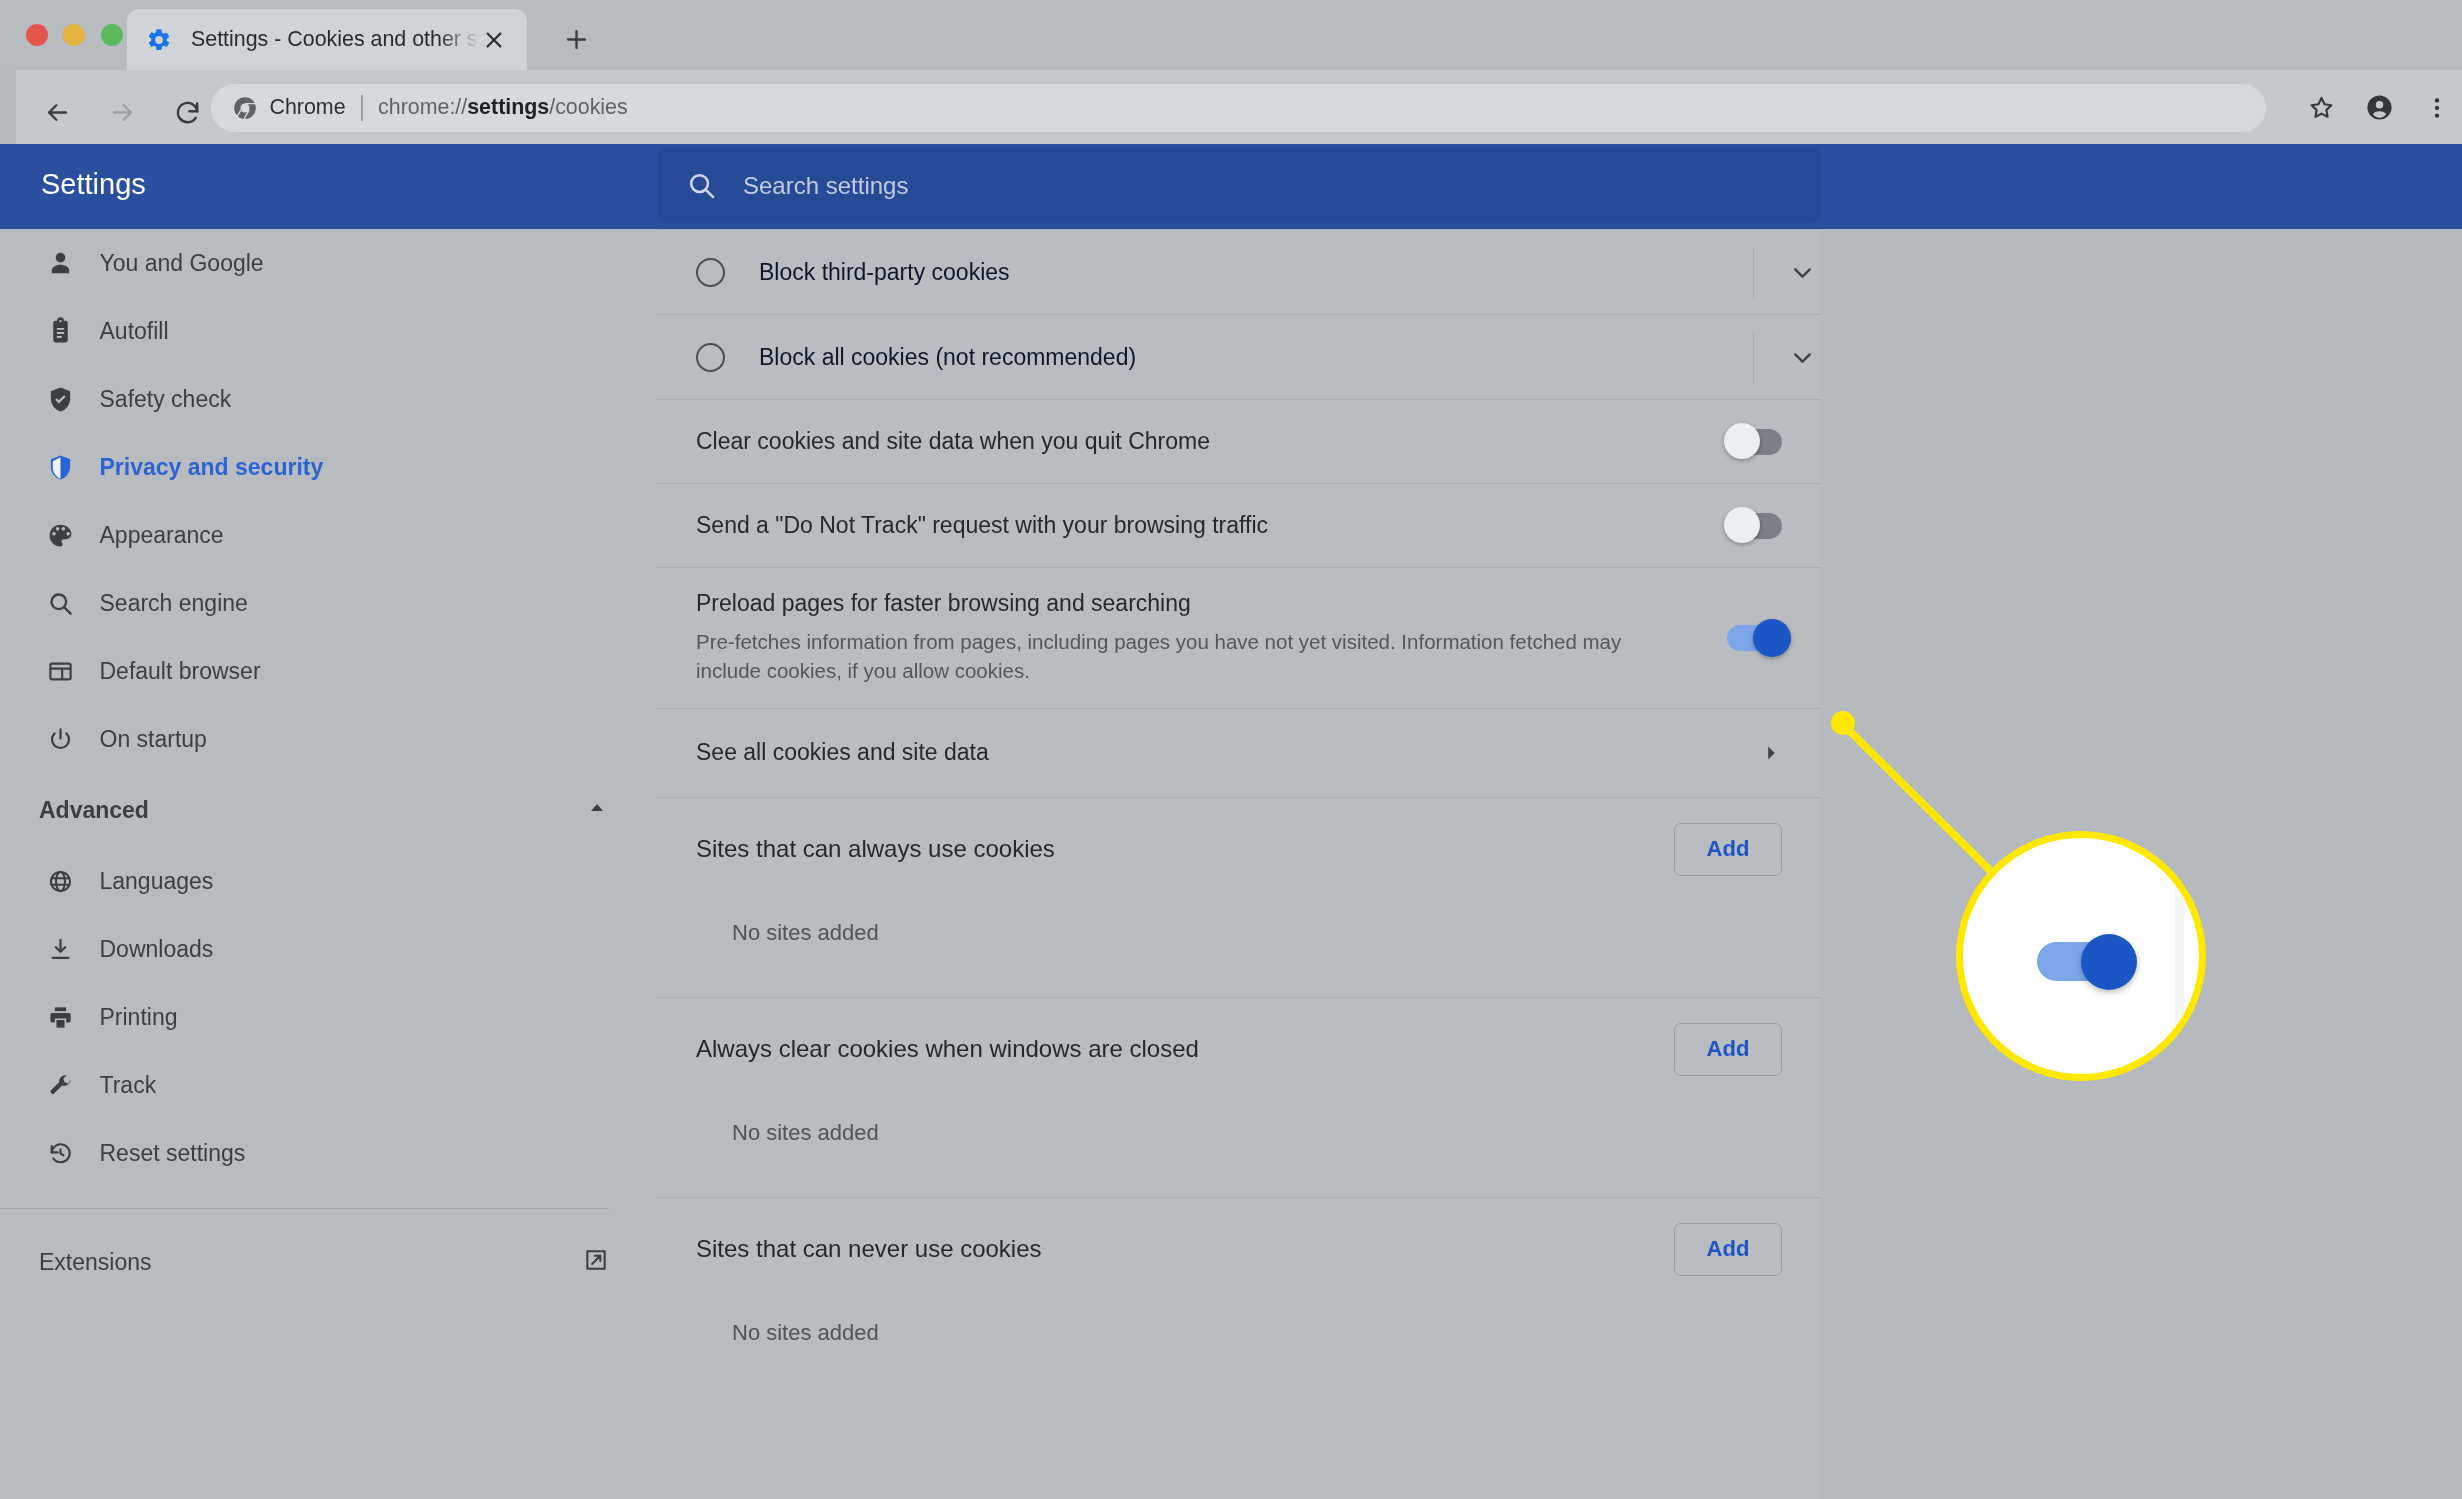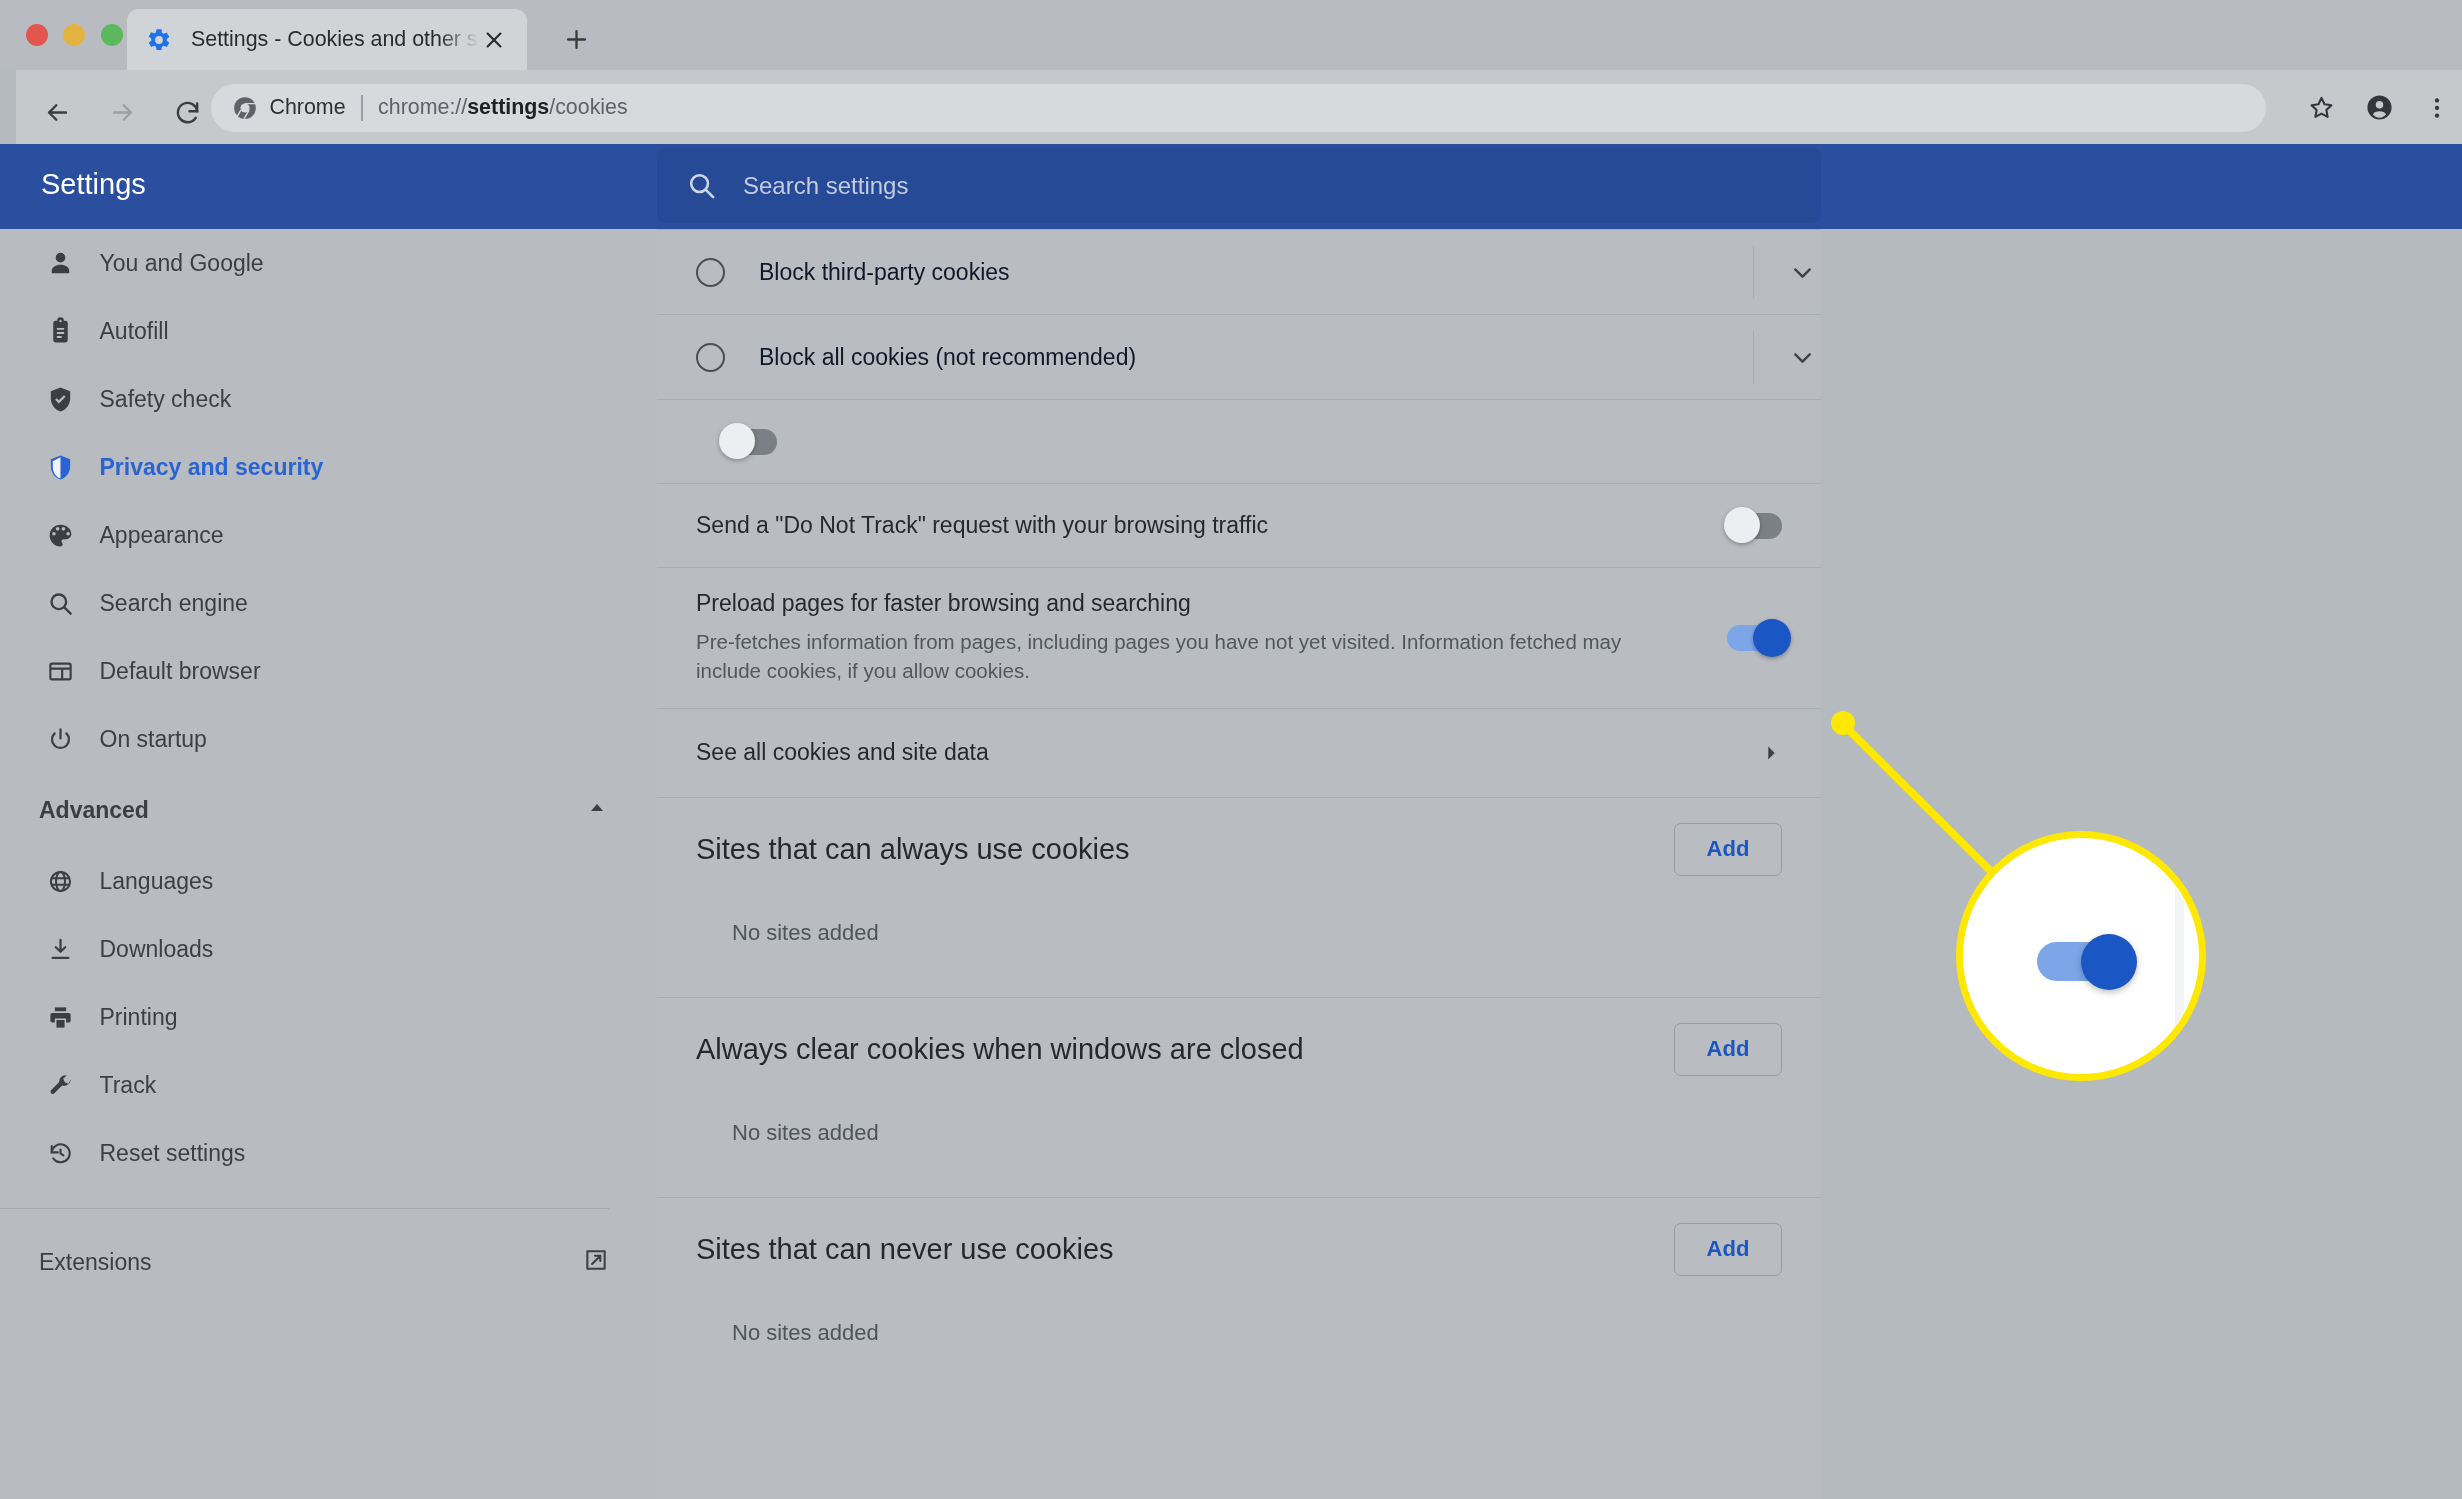--- a/index.html
+++ b/index.html
@@ -207,21 +207,21 @@
   .chevron-right { color: #3e4246; display: flex; align-items: center; }
 
   .group {
     border-top: 0.9px solid #a9aeb3;
     padding: 0 39px;
   }
   .group-head {
     display: flex; align-items: center; justify-content: space-between;
     height: 103px;
   }
-  .group-title { font-size: 29px; color: #26292c; }
+  .group-title { font-size: 24px; color: #26292c; }
   .add-btn {
     width: 108px; height: 53px;
     border: 0.9px solid #979da2; border-radius: 6.8px;
     background: transparent;
     font-family: "Liberation Sans", sans-serif;
     font-size: 22px; font-weight: 600; color: #1a56c4;
     display: flex; align-items: center; justify-content: center;
   }
   .group-empty {
     font-size: 22px; color: #4f5458;
@@ -533,20 +533,23 @@
         <span class="row-sep"></span>
         <span class="chevron-down">
           <svg viewBox="0 0 24 24" width="29" height="29" stroke="currentColor" stroke-width="2" fill="none" stroke-linecap="round" stroke-linejoin="round">
               <path d="M6 9.5l6 6 6-6"></path>
             </svg>
         </span>
       </div>
     </div>
 
     <div class="toggle-row">
+      <div class="toggle-text">
+        <div class="toggle-title">Clear cookies and site data when you quit Chrome</div>
+      </div>
       <div class="switch off">
           <span class="knob"></span>
         </div>
     </div>
 
     <div class="toggle-row">
       <div class="toggle-text">
         <div class="toggle-title">Send a "Do Not Track" request with your browsing traffic</div>
       </div>
       <div class="switch off">

